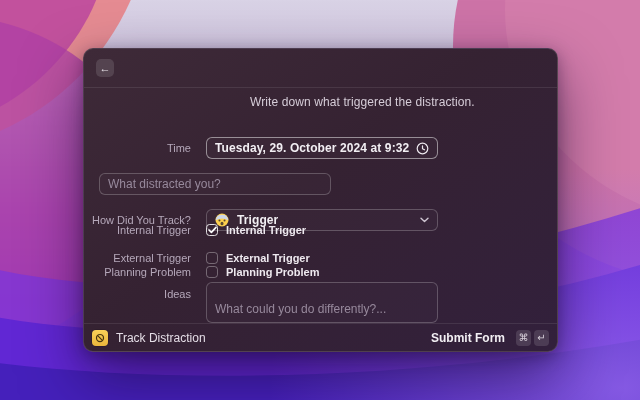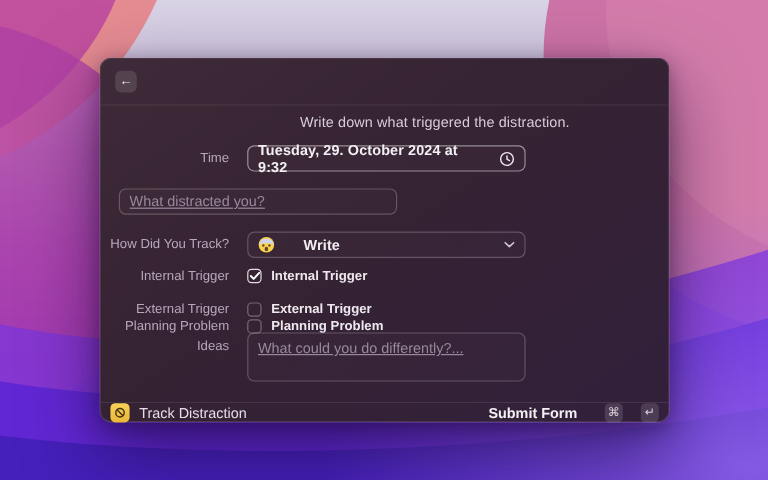--- a/index.html
+++ b/index.html
@@ -23,62 +23,62 @@
   .back-btn{
     position:absolute;left:12px;top:10px;width:18px;height:18px;border-radius:5px;
     background:rgba(255,255,255,0.12);border:none;padding:0;cursor:pointer;
     color:#e9e3ea;font-size:11px;line-height:18px;text-align:center;
     display:flex;align-items:center;justify-content:center;
     font-family:"Liberation Sans",sans-serif;
   }
   .content{position:absolute;left:0;right:0;top:38px;bottom:25px;}
   .desc{position:absolute;left:122px;top:8px;font-size:12px;color:#d6cdd8;letter-spacing:.1px;margin-left:44px;}
 
-  .row{position:absolute;left:0;width:100%;display:flex;align-items:center;}
+  .row{position:absolute;left:0;width:100%;display:flex;align-items:center;margin-top:16px;}
   .lbl{width:107px;text-align:right;font-size:11px;color:#b5a8ba;flex:none;font-weight:500;}
-  .ctrl{margin-left:15px;width:232px;box-sizing:border-box;gap:16px;}
+  .ctrl{margin-left:15px;width:232px;box-sizing:border-box;}
 
   .field{
     height:22px;border:1px solid rgba(255,255,255,0.22);border-radius:6px;
     display:flex;align-items:center;padding:0 8px;box-sizing:border-box;
     background:rgba(255,255,255,0.015);cursor:text;
   }
   .field.focused{border-color:rgba(255,255,255,0.48);}
   .field.select{cursor:pointer;}
-  .field.area{height:41px;align-items:flex-start;padding-top:5px;}
+  .field.area{height:41px;align-items:flex-start;padding-top:19px;}
   .value{font-size:12px;font-weight:600;color:#f2eff3;letter-spacing:.1px;}
-  .placeholder{font-size:12px;color:#97899c;text-decoration:underline;}
+  .placeholder{font-size:12px;color:#97899c;}
   .trail{margin-left:auto;display:flex;align-items:center;}
   .emoji{margin-right:8px;display:flex;align-items:center;}
 
   .chk-row{position:absolute;left:0;width:100%;display:flex;align-items:center;height:14px;}
   .chk-group{display:flex;align-items:center;margin-left:15px;cursor:pointer;}
   .chk-box{
     width:12px;height:12px;border-radius:3.5px;box-sizing:border-box;
     border:1px solid rgba(255,255,255,0.32);display:flex;align-items:center;justify-content:center;
   }
   .chk-box svg{display:none;}
   .chk-box.checked{border-color:rgba(255,255,255,0.85);}
   .chk-box.checked svg{display:block;}
   .chk-text{margin-left:8px;font-size:11px;font-weight:600;color:#eee9ef;}
 
   .footer{
-    position:absolute;left:0;right:0;bottom:0;height:16px;box-sizing:border-box;
+    position:absolute;left:0;right:0;bottom:0;height:28px;box-sizing:border-box;
     border-top:1px solid rgba(255,255,255,0.09);
     display:flex;align-items:center;padding:0 8px;
     border-radius:0 0 10px 10px;
   }
   .app-icon{
     width:16px;height:16px;border-radius:4px;flex:none;
     background:linear-gradient(180deg,#f9d158,#eab63c);
     display:flex;align-items:center;justify-content:center;
     box-shadow:0 0 0 0.5px rgba(0,0,0,0.25);
   }
   .app-name{margin-left:8px;font-size:12px;font-weight:500;color:#e4dde6;}
-  .footer-right{margin-left:auto;display:flex;align-items:center;cursor:pointer;gap:12px;}
+  .footer-right{margin-left:auto;display:flex;align-items:center;cursor:pointer;}
   .submit{font-size:12px;font-weight:600;color:#f2eff3;margin-right:8px;}
   .key{
     min-width:11px;height:16px;padding:0 2px;margin-left:3px;border-radius:4px;
     background:rgba(255,255,255,0.13);color:#d9d1db;font-size:10px;
     display:flex;align-items:center;justify-content:center;
   }
 </style>
 </head>
 <body>
 
@@ -157,21 +157,21 @@
         <div class="ctrl field select">
           <span class="emoji">
             <svg width="14" height="14" viewBox="0 0 16 16">
               <circle cx="8" cy="8" r="7.4" fill="#fdd04e"></circle>
               <path d="M0.7 8.2 A7.4 7.4 0 0 1 15.3 8.2 Q 8 4.2 0.7 8.2 Z" fill="#ccd6e8"></path>
               <circle cx="5.1" cy="8.7" r="1.15" fill="#5b4a2f"></circle>
               <circle cx="10.9" cy="8.7" r="1.15" fill="#5b4a2f"></circle>
               <ellipse cx="8" cy="12" rx="1.7" ry="2.1" fill="#5b4a2f"></ellipse>
             </svg>
           </span>
-          <span class="value">Write</span>
+          <span class="value">Trigger</span>
           <span class="trail">
             <svg width="9" height="6" viewBox="0 0 9 6" fill="none">
               <path d="M1 1.3 L4.5 4.6 L8 1.3" stroke="#cfc6d2" stroke-width="1.4" stroke-linecap="round" stroke-linejoin="round"></path>
             </svg>
           </span>
         </div>
       </div>
 
       <div class="chk-row" style="top:136px">
         <div class="lbl">Internal Trigger</div>
@@ -198,21 +198,21 @@
       <div class="chk-row" style="top:178px">
         <div class="lbl">Planning Problem</div>
         <div class="chk-group">
           <span class="chk-box">
             
           </span>
           <span class="chk-text">Planning Problem</span>
         </div>
       </div>
 
-      <div class="row" style="top:190px;align-items:flex-start;border-radius:10px;">
+      <div class="row" style="top:179px;align-items:flex-start;border-radius:10px;">
         <div class="lbl" style="padding-top:6px">Ideas</div>
         <div class="ctrl field area">
           <span class="placeholder">What could you do differently?...</span>
         </div>
       </div>
 
     </div>
 
     <div class="footer">
       <span class="app-icon">

